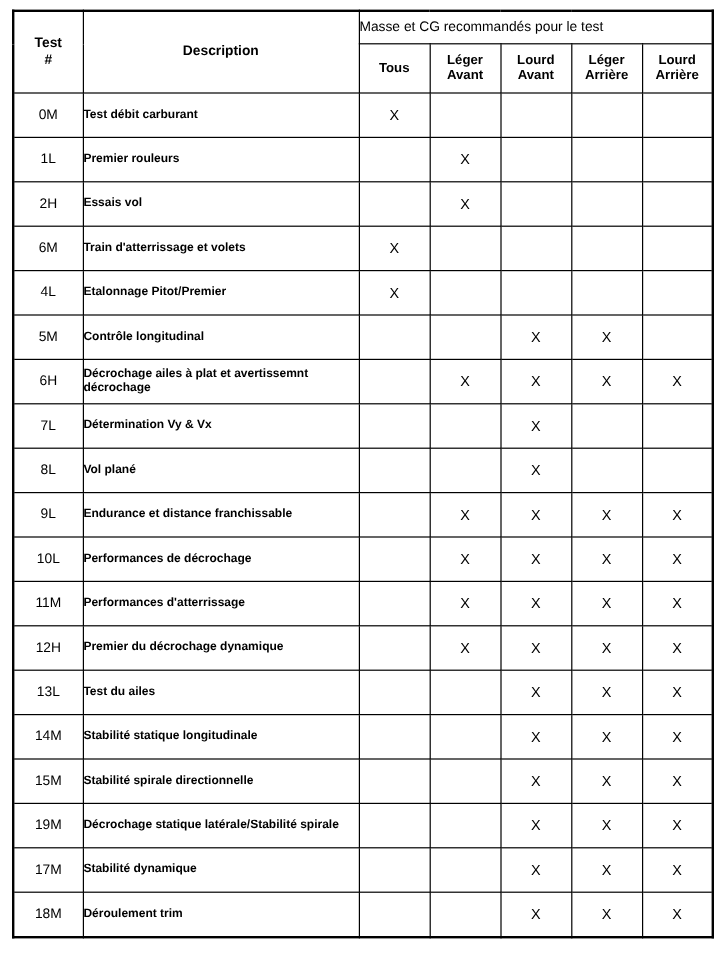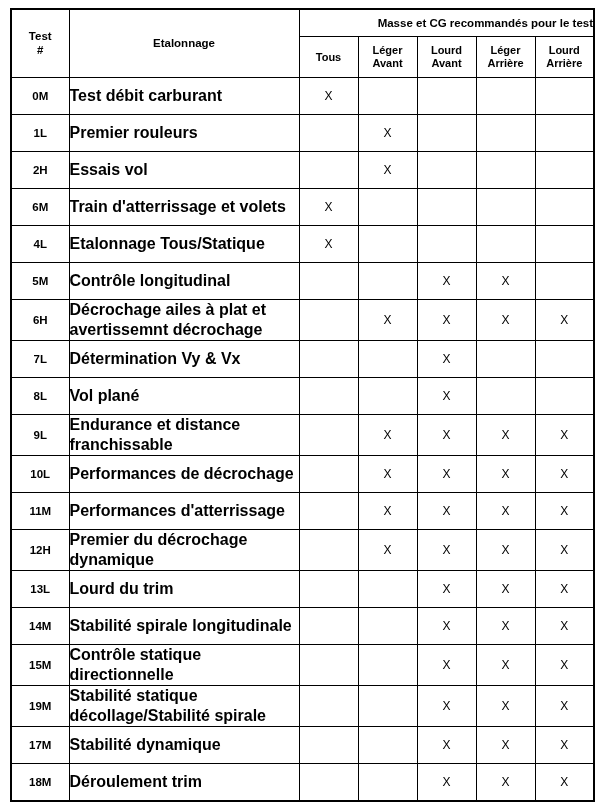--- a/index.html
+++ b/index.html
@@ -29,22 +29,22 @@
     border: 1px solid #000000;
     padding: 0;
     margin: 0;
     vertical-align: middle;
   }
   
   table.matrix {
     border: 2px solid #000000;
   }
   .hdr-group {
-    text-align: right;
-    font-weight: bold;
+    text-align: left;
+    font-weight: normal;
     font-size: 11.5px;
     height: 26px;
     padding: 2px 4px;
   }
   .hdr-sub {
     text-align: center;
     font-weight: bold;
     font-size: 11px;
     height: 40px;
     line-height: 1.15;
@@ -52,28 +52,28 @@
   }
   .hdr-left {
     text-align: center;
     font-weight: bold;
     font-size: 11.5px;
     line-height: 1.15;
     padding: 2px 4px;
   }
   .cell-fiche {
     text-align: center;
-    font-weight: bold;
+    font-weight: normal;
     font-size: 11.5px;
     padding: 4px 2px;
   }
   .cell-desc {
     text-align: left;
     font-weight: bold;
-    font-size: 16px;
+    font-size: 10px;
     padding: 6px 8px 6px 12px;
     line-height: 1.25;
   }
   .cell-mark {
     text-align: center;
     font-weight: normal;
     font-size: 12px;
     padding: 4px 2px;
   }
   .row-body td {
@@ -96,21 +96,21 @@
       <col class="c-mark">
       <col class="c-mark">
       <col class="c-mark">
     </colgroup>
     <thead>
       <tr>
         <td rowspan="2" class="hdr-left">
           <span>Test</span><br>
           <span>#</span>
         </td>
-        <td rowspan="2" class="hdr-left">Etalonnage</td>
+        <td rowspan="2" class="hdr-left">Description</td>
         <td colspan="5" class="hdr-group">Masse et CG recommandés pour le test</td>
       </tr>
       <tr>
         <td class="hdr-sub">Tous</td>
         <td class="hdr-sub">
           <span>Léger</span><br>
           <span>Avant</span>
         </td>
         <td class="hdr-sub">
           <span>Lourd</span><br>
@@ -158,21 +158,21 @@
           <td class="cell-fiche">6M</td>
           <td class="cell-desc">Train d'atterrissage et volets</td>
           <td class="cell-mark">X</td>
           <td class="cell-mark"></td>
           <td class="cell-mark"></td>
           <td class="cell-mark"></td>
           <td class="cell-mark"></td>
         </tr>
         <tr class="row-body">
           <td class="cell-fiche">4L</td>
-          <td class="cell-desc">Etalonnage Tous/Statique</td>
+          <td class="cell-desc">Etalonnage Pitot/Premier</td>
           <td class="cell-mark">X</td>
           <td class="cell-mark"></td>
           <td class="cell-mark"></td>
           <td class="cell-mark"></td>
           <td class="cell-mark"></td>
         </tr>
         <tr class="row-body">
           <td class="cell-fiche">5M</td>
           <td class="cell-desc">Contrôle longitudinal</td>
           <td class="cell-mark"></td>
@@ -239,48 +239,48 @@
           <td class="cell-fiche">12H</td>
           <td class="cell-desc">Premier du décrochage dynamique</td>
           <td class="cell-mark"></td>
           <td class="cell-mark">X</td>
           <td class="cell-mark">X</td>
           <td class="cell-mark">X</td>
           <td class="cell-mark">X</td>
         </tr>
         <tr class="row-body">
           <td class="cell-fiche">13L</td>
-          <td class="cell-desc">Lourd du trim</td>
+          <td class="cell-desc">Test du ailes</td>
           <td class="cell-mark"></td>
           <td class="cell-mark"></td>
           <td class="cell-mark">X</td>
           <td class="cell-mark">X</td>
           <td class="cell-mark">X</td>
         </tr>
         <tr class="row-body">
           <td class="cell-fiche">14M</td>
-          <td class="cell-desc">Stabilité spirale longitudinale</td>
+          <td class="cell-desc">Stabilité statique longitudinale</td>
           <td class="cell-mark"></td>
           <td class="cell-mark"></td>
           <td class="cell-mark">X</td>
           <td class="cell-mark">X</td>
           <td class="cell-mark">X</td>
         </tr>
         <tr class="row-body">
           <td class="cell-fiche">15M</td>
-          <td class="cell-desc">Contrôle statique directionnelle</td>
+          <td class="cell-desc">Stabilité spirale directionnelle</td>
           <td class="cell-mark"></td>
           <td class="cell-mark"></td>
           <td class="cell-mark">X</td>
           <td class="cell-mark">X</td>
           <td class="cell-mark">X</td>
         </tr>
         <tr class="row-body">
           <td class="cell-fiche">19M</td>
-          <td class="cell-desc">Stabilité statique décollage/Stabilité spirale</td>
+          <td class="cell-desc">Décrochage statique latérale/Stabilité spirale</td>
           <td class="cell-mark"></td>
           <td class="cell-mark"></td>
           <td class="cell-mark">X</td>
           <td class="cell-mark">X</td>
           <td class="cell-mark">X</td>
         </tr>
         <tr class="row-body">
           <td class="cell-fiche">17M</td>
           <td class="cell-desc">Stabilité dynamique</td>
           <td class="cell-mark"></td>

